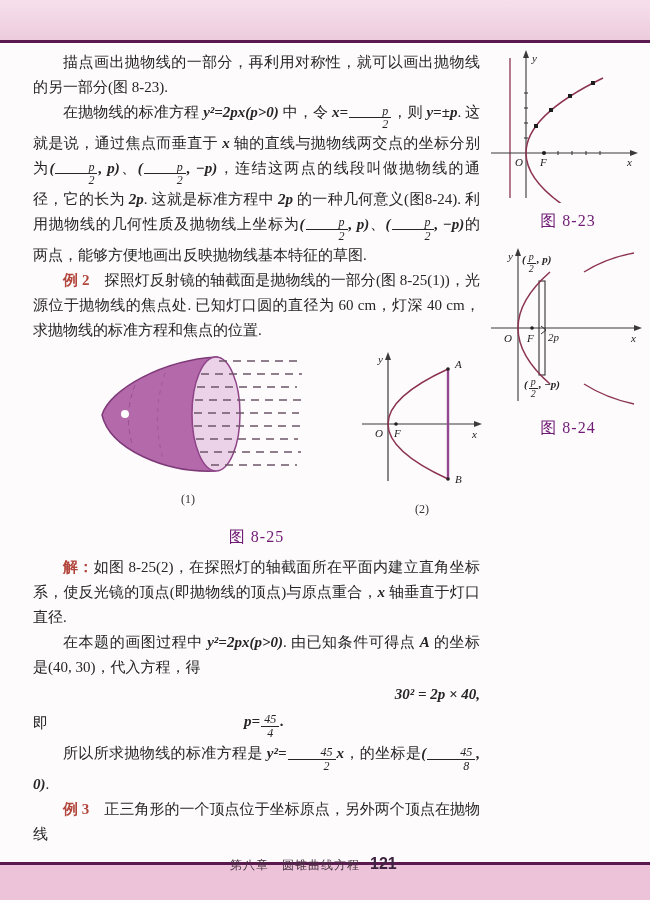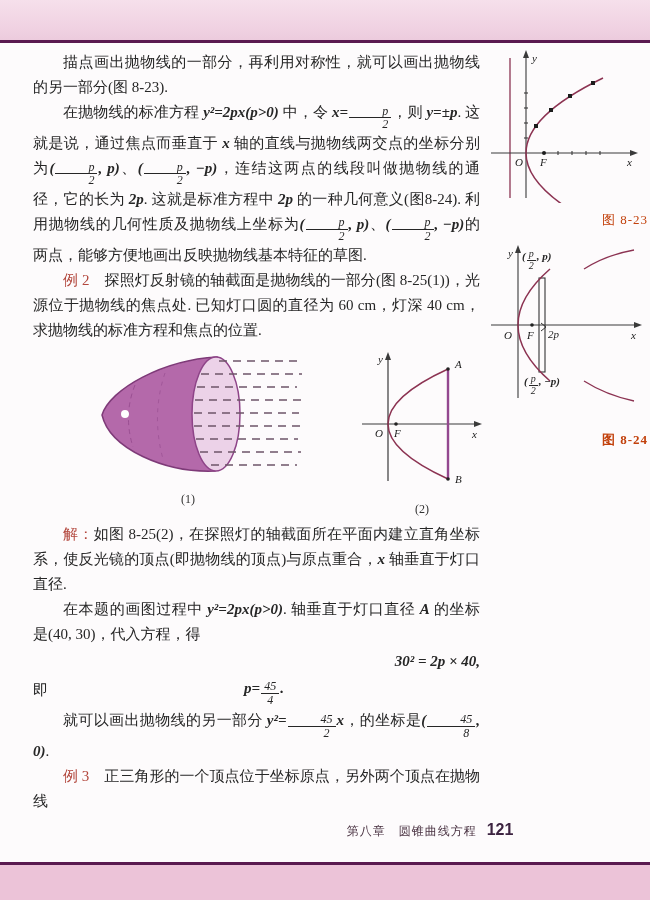--- a/index.html
+++ b/index.html
@@ -8,40 +8,40 @@
     background:#fdfbfc;
     font-family:"Liberation Serif","DejaVu Serif",serif;
     color:#262626;
   }
   
   .band-top{position:absolute;left:0;top:0;width:650px;height:40px;
     background:linear-gradient(180deg,#f6e0eb 0%,#f0d2e2 70%,#eccbdd 100%);
     border-bottom:3px solid #5a1a50;}
   .band-bottom{position:absolute;left:0;top:862px;width:650px;height:38px;
     background:#ecc3d8;border-top:3px solid #5a1a50;}
-  .footer-line{position:absolute;right:20px;top:821px;width:400px;text-align:center;
+  .footer-line{position:absolute;right:20px;top:855px;width:400px;text-align:left;
     font-size:12px;color:#4a3342;letter-spacing:1px;}
   .footer-line .pagenum{font-family:"Liberation Sans",sans-serif;font-weight:bold;
     font-size:16px;color:#3c2340;margin-left:10px;letter-spacing:0;}
   
   .main-col{position:absolute;left:33px;top:50px;width:447px;
     font-size:15px;line-height:25px;text-align:justify;}
   .para{margin:0;text-indent:2em;}
-  .accent{color:#b2463c;font-weight:normal;}
+  .accent{color:#b2463c;font-weight:bold;}
   .math{font-style:italic;font-weight:bold;}
   .frac{display:inline-block;text-align:center;vertical-align:-0.75em;line-height:1.05;
     font-style:italic;margin:0 1px;}
   .frac .num{display:block;font-size:12px;padding:0 3px;}
   .frac .den{display:block;font-size:12px;padding:0 3px;border-top:1px solid #262626;}
   .eq-center{text-align:right;text-indent:0;margin:2px 0;}
   .eq-row{display:flex;align-items:center;text-indent:0;margin:2px 0;}
   .eq-row .lhs{flex:0 0 auto;}
   .eq-row .mid{flex:1 1 auto;text-align:center;}
   
-  .fig-caption{font-size:13px;color:#c2410c;text-align:right;letter-spacing:1px;}
+  .fig-caption{font-size:16px;color:#701a75;text-align:center;letter-spacing:1px;}
   .axis-label{font-style:italic;font-size:11px;fill:#222;}
   
   .right-col{position:absolute;left:488px;top:48px;width:160px;}
   .fig-block{position:relative;}
   .fig24-label{position:absolute;font-size:11px;font-style:italic;white-space:nowrap;}
   .fig24-label .frac .num,.fig24-label .frac .den{font-size:10px;padding:0 2px;}
   
   .fig25-row{display:flex;align-items:flex-start;text-indent:0;margin:6px 0 0 0;}
   .fig25-part{text-align:center;}
   .fig25-sub{font-size:12px;color:#333;margin-top:2px;}
@@ -101,29 +101,30 @@
         <text class="axis-label" x="20" y="14">y</text>
         <text class="axis-label" x="114" y="89">x</text>
         <text class="axis-label" x="17" y="88">O</text>
         <text class="axis-label" x="36" y="88">F</text>
         <text class="axis-label" x="97" y="19">A</text>
         <text class="axis-label" x="97" y="134">B</text>
       </svg>
       <div class="fig25-sub">(2)</div>
     </div>
   </div>
+  <div class="fig-caption" style="margin:2px 0 6px 0;">图 8-25</div>
 
   <p class="para"><span class="accent">解：</span><span class="txt">如图 8-25(2)，在探照灯的轴截面所在平面内建立直角坐标系，使反光镜的顶点(即抛物线的顶点)与原点重合，</span><span class="math">x</span><span class="txt"> 轴垂直于灯口直径.</span></p>
-  <p class="para"><span class="txt">在本题的画图过程中 </span><span class="math">y²=2px(p&gt;0)</span><span class="txt">. 轴垂直于灯口直径 </span><span class="math">A</span><span class="txt"> 的坐标是(40, 30)，代入方程，得</span></p>
+  <p class="para"><span class="txt">在本题的画图过程中 </span><span class="math">y²=2px(p&gt;0)</span><span class="txt">. 由已知条件可得点 </span><span class="math">A</span><span class="txt"> 的坐标是(40, 30)，代入方程，得</span></p>
   <p class="para eq-center"><span class="math">30² = 2p × 40,</span></p>
   <div class="eq-row">
     <span class="lhs">即</span>
     <span class="mid"><span class="math">p=</span><span class="frac"><span class="num">45</span><span class="den">4</span></span><span class="math">.</span></span>
   </div>
-  <p class="para"><span class="txt">就可以画出抛物线的另一部分 </span><span class="math">y²=</span><span class="frac"><span class="num">45</span><span class="den">2</span></span><span class="math">x</span><span class="txt">，的坐标是</span><span class="math">(</span><span class="frac"><span class="num">45</span><span class="den">8</span></span><span class="math">, 0)</span><span class="txt">.</span></p>
+  <p class="para"><span class="txt">所以所求抛物线的标准方程是 </span><span class="math">y²=</span><span class="frac"><span class="num">45</span><span class="den">2</span></span><span class="math">x</span><span class="txt">，的坐标是</span><span class="math">(</span><span class="frac"><span class="num">45</span><span class="den">8</span></span><span class="math">, 0)</span><span class="txt">.</span></p>
   <p class="para"><span class="accent">例 3</span><span class="txt">　正三角形的一个顶点位于坐标原点，另外两个顶点在抛物线 </span></p>
 </div>
 
 <div class="right-col">
 
   <div class="fig-block">
     <svg width="155" height="155" viewBox="0 0 155 155">
 
       <line x1="22" y1="10" x2="22" y2="150" stroke="#8c3352" stroke-width="1.3"></line>
 
@@ -176,20 +177,20 @@
       <path d="M96,138 Q118,152 146,158" fill="none" stroke="#8c3352" stroke-width="1.3"></path>
       <circle cx="44" cy="82" r="1.8" fill="#222"></circle>
       <text class="axis-label" x="20" y="14">y</text>
       <text class="axis-label" x="143" y="96">x</text>
       <text class="axis-label" x="16" y="96">O</text>
       <text class="axis-label" x="39" y="96">F</text>
       <text class="axis-label" x="60" y="95">2p</text>
     </svg>
     <span class="fig24-label" style="left:34px;top:6px;"><span class="math">(</span><span class="frac"><span class="num">p</span><span class="den">2</span></span><span class="math">, p)</span></span>
     <span class="fig24-label" style="left:36px;top:131px;"><span class="math">(</span><span class="frac"><span class="num">p</span><span class="den">2</span></span><span class="math">, −p)</span></span>
-    <div class="fig-caption" style="margin:22px 0 0 0;font-weight:bold;">图 8-24</div>
+    <div class="fig-caption" style="margin:6px 0 0 0;">图 8-24</div>
   </div>
 </div>
 
 <div class="band-bottom"></div>
 <div class="footer-line">
   <span>第八章</span>　<span>圆锥曲线方程</span><span class="pagenum">121</span>
 </div>
 
 </body></html>

